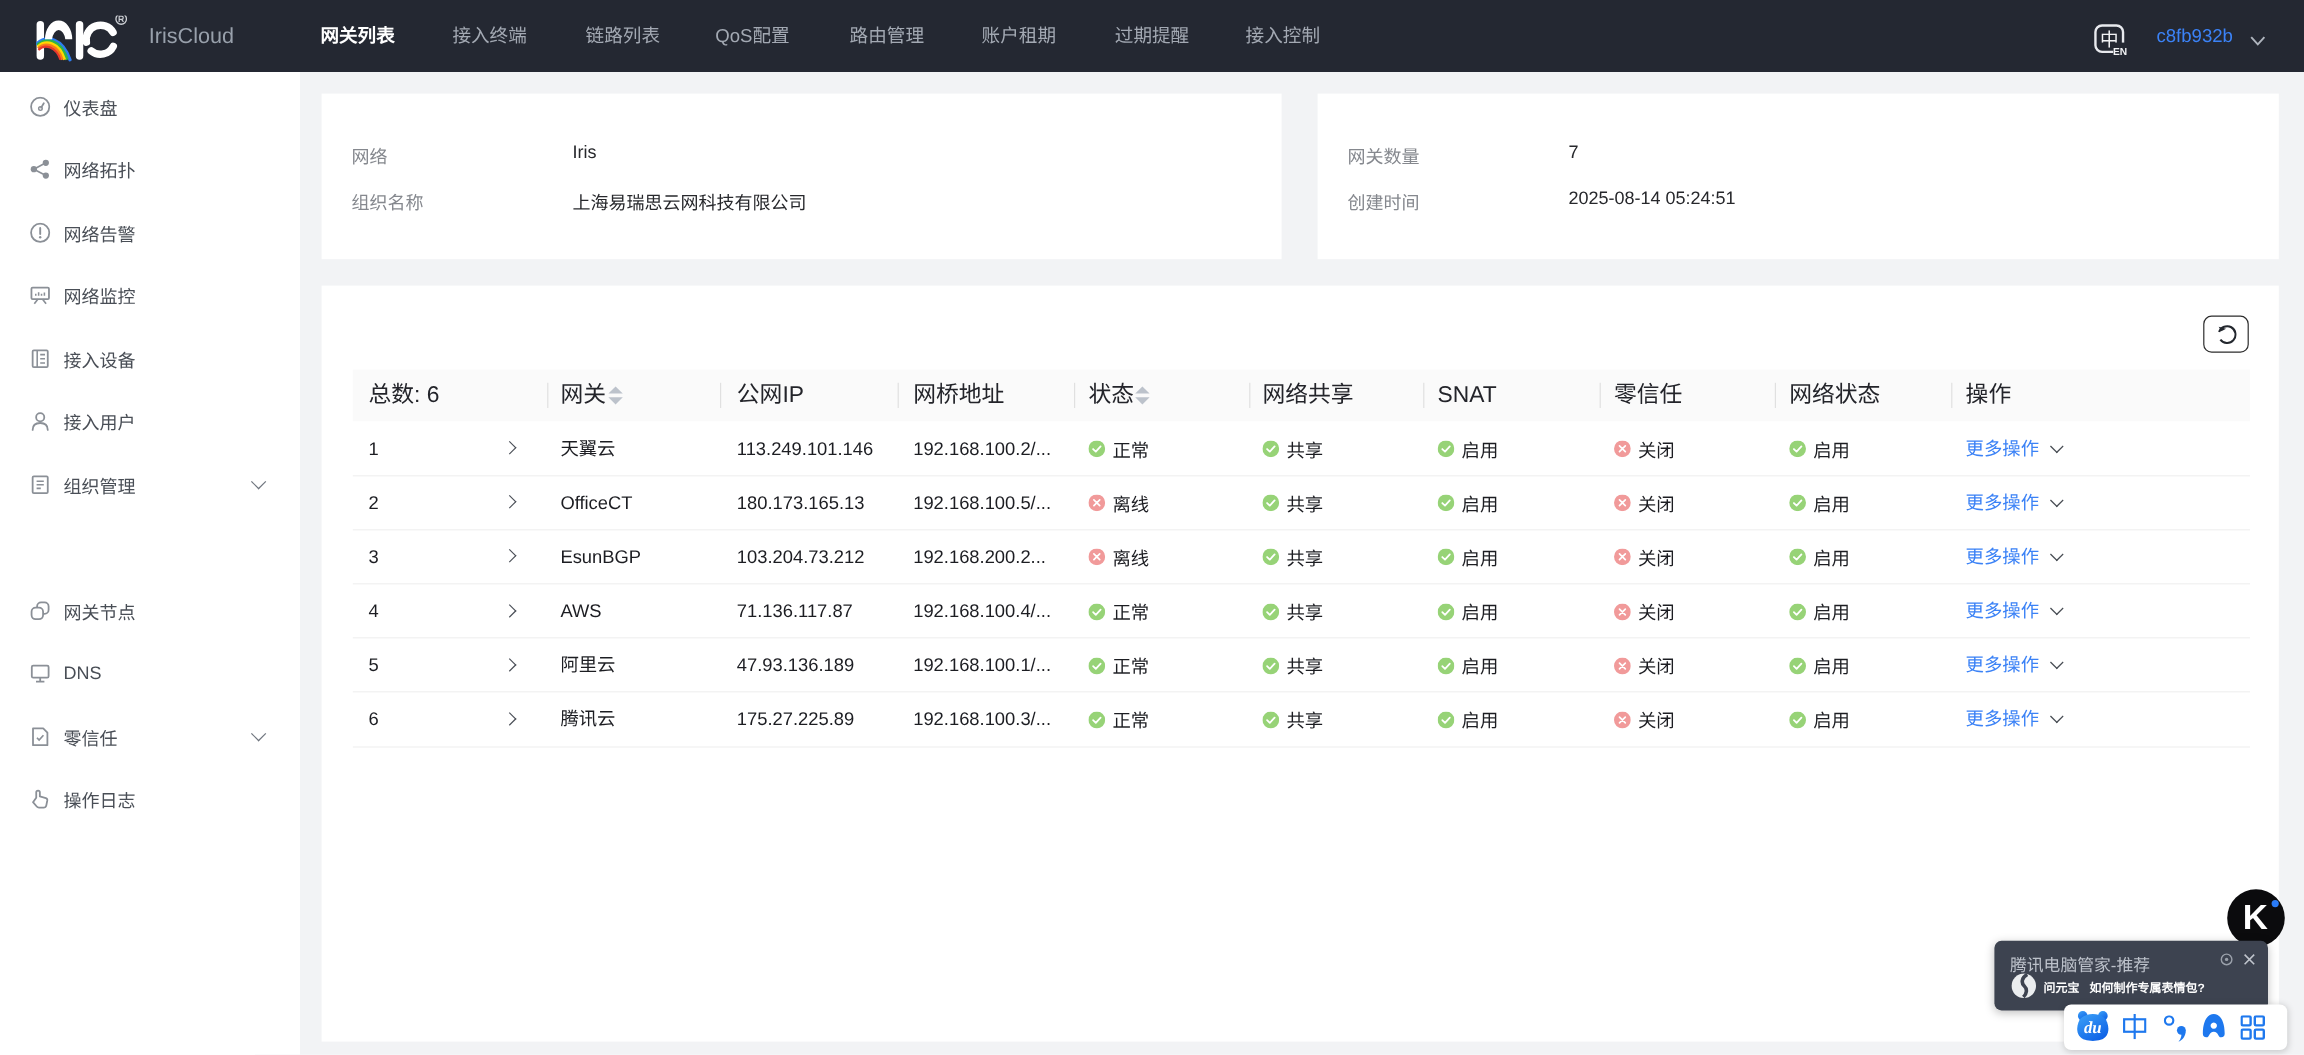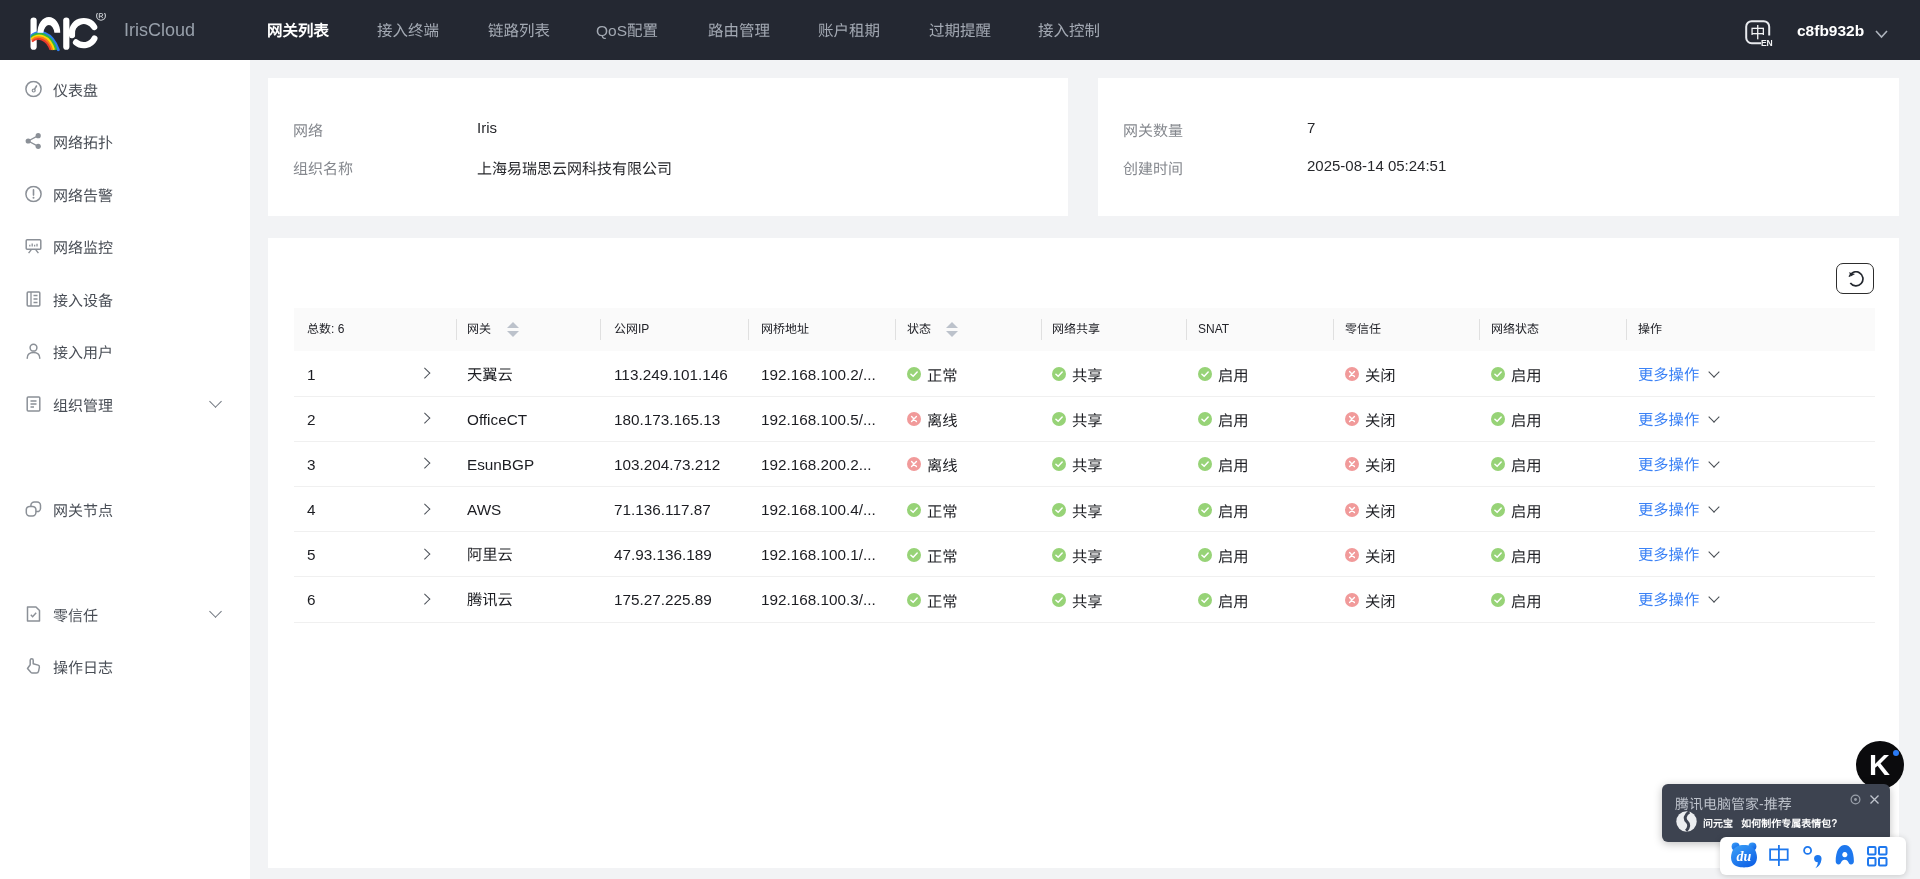--- a/index.html
+++ b/index.html
@@ -7,41 +7,41 @@
   html,body { width:1920px; height:879px; overflow:hidden; }
   body { font-family:"Liberation Sans", sans-serif; background:#f2f3f5; position:relative; }
   .abs { position:absolute; }
 
   
   .hdr { position:absolute; left:0; top:0; width:1920px; height:60px; background:#242832; }
   .brand { position:absolute; left:124px; top:0; height:60px; line-height:61px; font-size:18px; color:#98a0ab; }
   .nav { position:absolute; left:0; top:0; height:60px; }
   .nav span { position:absolute; top:0; height:60px; line-height:61px; font-size:15.5px; color:#a3a9b3; white-space:nowrap; }
   .nav span.on { color:#ffffff; font-weight:bold; }
-  .hr-user { position:absolute; top:0; height:60px; line-height:61px; font-size:15.5px; color:#ffffff;font-weight:bold; }
+  .hr-user { position:absolute; top:0; height:60px; line-height:61px; font-size:15.5px; color:#3b82f6; }
 
   
   .side { position:absolute; left:0; top:60px; width:250px; height:819px; background:#ffffff; }
   .mi { position:absolute; left:0; width:250px; height:52px; }
   .mi .txt { position:absolute; left:53px; top:50%; transform:translateY(-50%); font-size:15px; color:#494e56; white-space:nowrap; }
   .mi svg.ic { position:absolute; left:25px; top:50%; transform:translateY(-50%); }
   .mi .mchev { position:absolute; left:211px; top:50%; width:9px; height:9px; margin-top:-7px; border-right:1.5px solid #6f757e; border-bottom:1.5px solid #6f757e; transform:rotate(45deg); }
 
   
   .card { position:absolute; background:#fff; }
   .c1 { left:268px; top:78px; width:800px; height:138px; }
   .c2 { left:1098px; top:78px; width:801px; height:138px; }
   .lbl { position:absolute; font-size:15px; color:#85888e; white-space:nowrap; }
   .val { position:absolute; font-size:15px; color:#27282c; white-space:nowrap; }
 
   
   .tc { left:268px; top:238px; width:1631px; height:630px; }
   .refresh { position:absolute; left:1568px; top:25px; width:38px; height:31px; border:1.5px solid #2d2d2d; border-radius:7px; background:#fff; }
   .thead { position:absolute; left:26px; top:70px; width:1581px; height:43px; background:#fafafa; }
-  .th { position:absolute; top:0; height:43px; line-height:43px; font-size:12px; color:#23242a; white-space:nowrap; }
+  .th { position:absolute; top:0; height:43px; line-height:43px; font-size:19px; color:#23242a; white-space:nowrap; }
   .vsep { position:absolute; top:11px; width:1px; height:21px; background:#e0e0e0; }
   .trow { position:absolute; left:26px; width:1581px; height:45.16px; border-bottom:1px solid #f0f0f0; }
   .td { position:absolute; top:0; height:45px; line-height:45px; font-size:15.3px; color:#1c1d22; white-space:nowrap; }
   .td2 { color:#3b82f6; }
   .rchev { position:absolute; left:127px; top:50%; width:7.5px; height:7.5px; margin-top:-4.5px; border-right:1.6px solid #4a4f57; border-top:1.6px solid #4a4f57; transform:rotate(45deg); }
   .st { position:absolute; top:0; height:45px; display:flex; align-items:center; gap:6px; font-size:15.3px; color:#1c1d22; white-space:nowrap; }
   .achev { position:absolute; top:50%; width:8px; height:8px; margin-top:-6px; border-right:1.5px solid #474c53; border-bottom:1.5px solid #474c53; transform:rotate(45deg); }
 
   
   .sort { position:absolute; top:50%; margin-top:-7.4px; width:13px; height:14.5px; }
@@ -155,20 +155,27 @@
       </svg>
       <span class="txt">组织管理</span>
       <i class="mchev"></i>
     </div>
     <div class="mi" style="top:422.6px">
       <svg class="ic" width="17" height="17" viewBox="0 0 17 17">
         <rect x="5.9" y="1.5" width="9.6" height="9.6" rx="3.4" fill="none" stroke="#8b9097" stroke-width="1.5"></rect>
         <rect x="1.3" y="5.9" width="9.6" height="9.6" rx="3.4" fill="#ffffff" stroke="#8b9097" stroke-width="1.5"></rect>
       </svg>
       <span class="txt">网关节点</span>
+    </div>
+    <div class="mi" style="top:475.05px">
+      <svg class="ic" width="17" height="17" viewBox="0 0 17 17">
+        <rect x="1.5" y="2.2" width="14" height="10" rx="1.2" fill="none" stroke="#8b9097" stroke-width="1.5"></rect>
+        <path d="M8.5,12.4 L8.5,15 M5,15.6 L12,15.6" stroke="#8b9097" stroke-width="1.5"></path>
+      </svg>
+      <span class="txt">DNS</span>
     </div>
     <div class="mi" style="top:527.5px">
       <svg class="ic" width="17" height="17" viewBox="0 0 17 17">
         <path d="M2.5,1.5 L11,1.5 L14.5,5 L14.5,15.5 L2.5,15.5 Z" fill="none" stroke="#8b9097" stroke-width="1.5" stroke-linejoin="round"></path>
         <path d="M5.8,9.3 L7.6,11.2 L11.2,7.2" fill="none" stroke="#8b9097" stroke-width="1.4"></path>
       </svg>
       <span class="txt">零信任</span>
       <i class="mchev"></i>
     </div>
     <div class="mi" style="top:579.95px">

